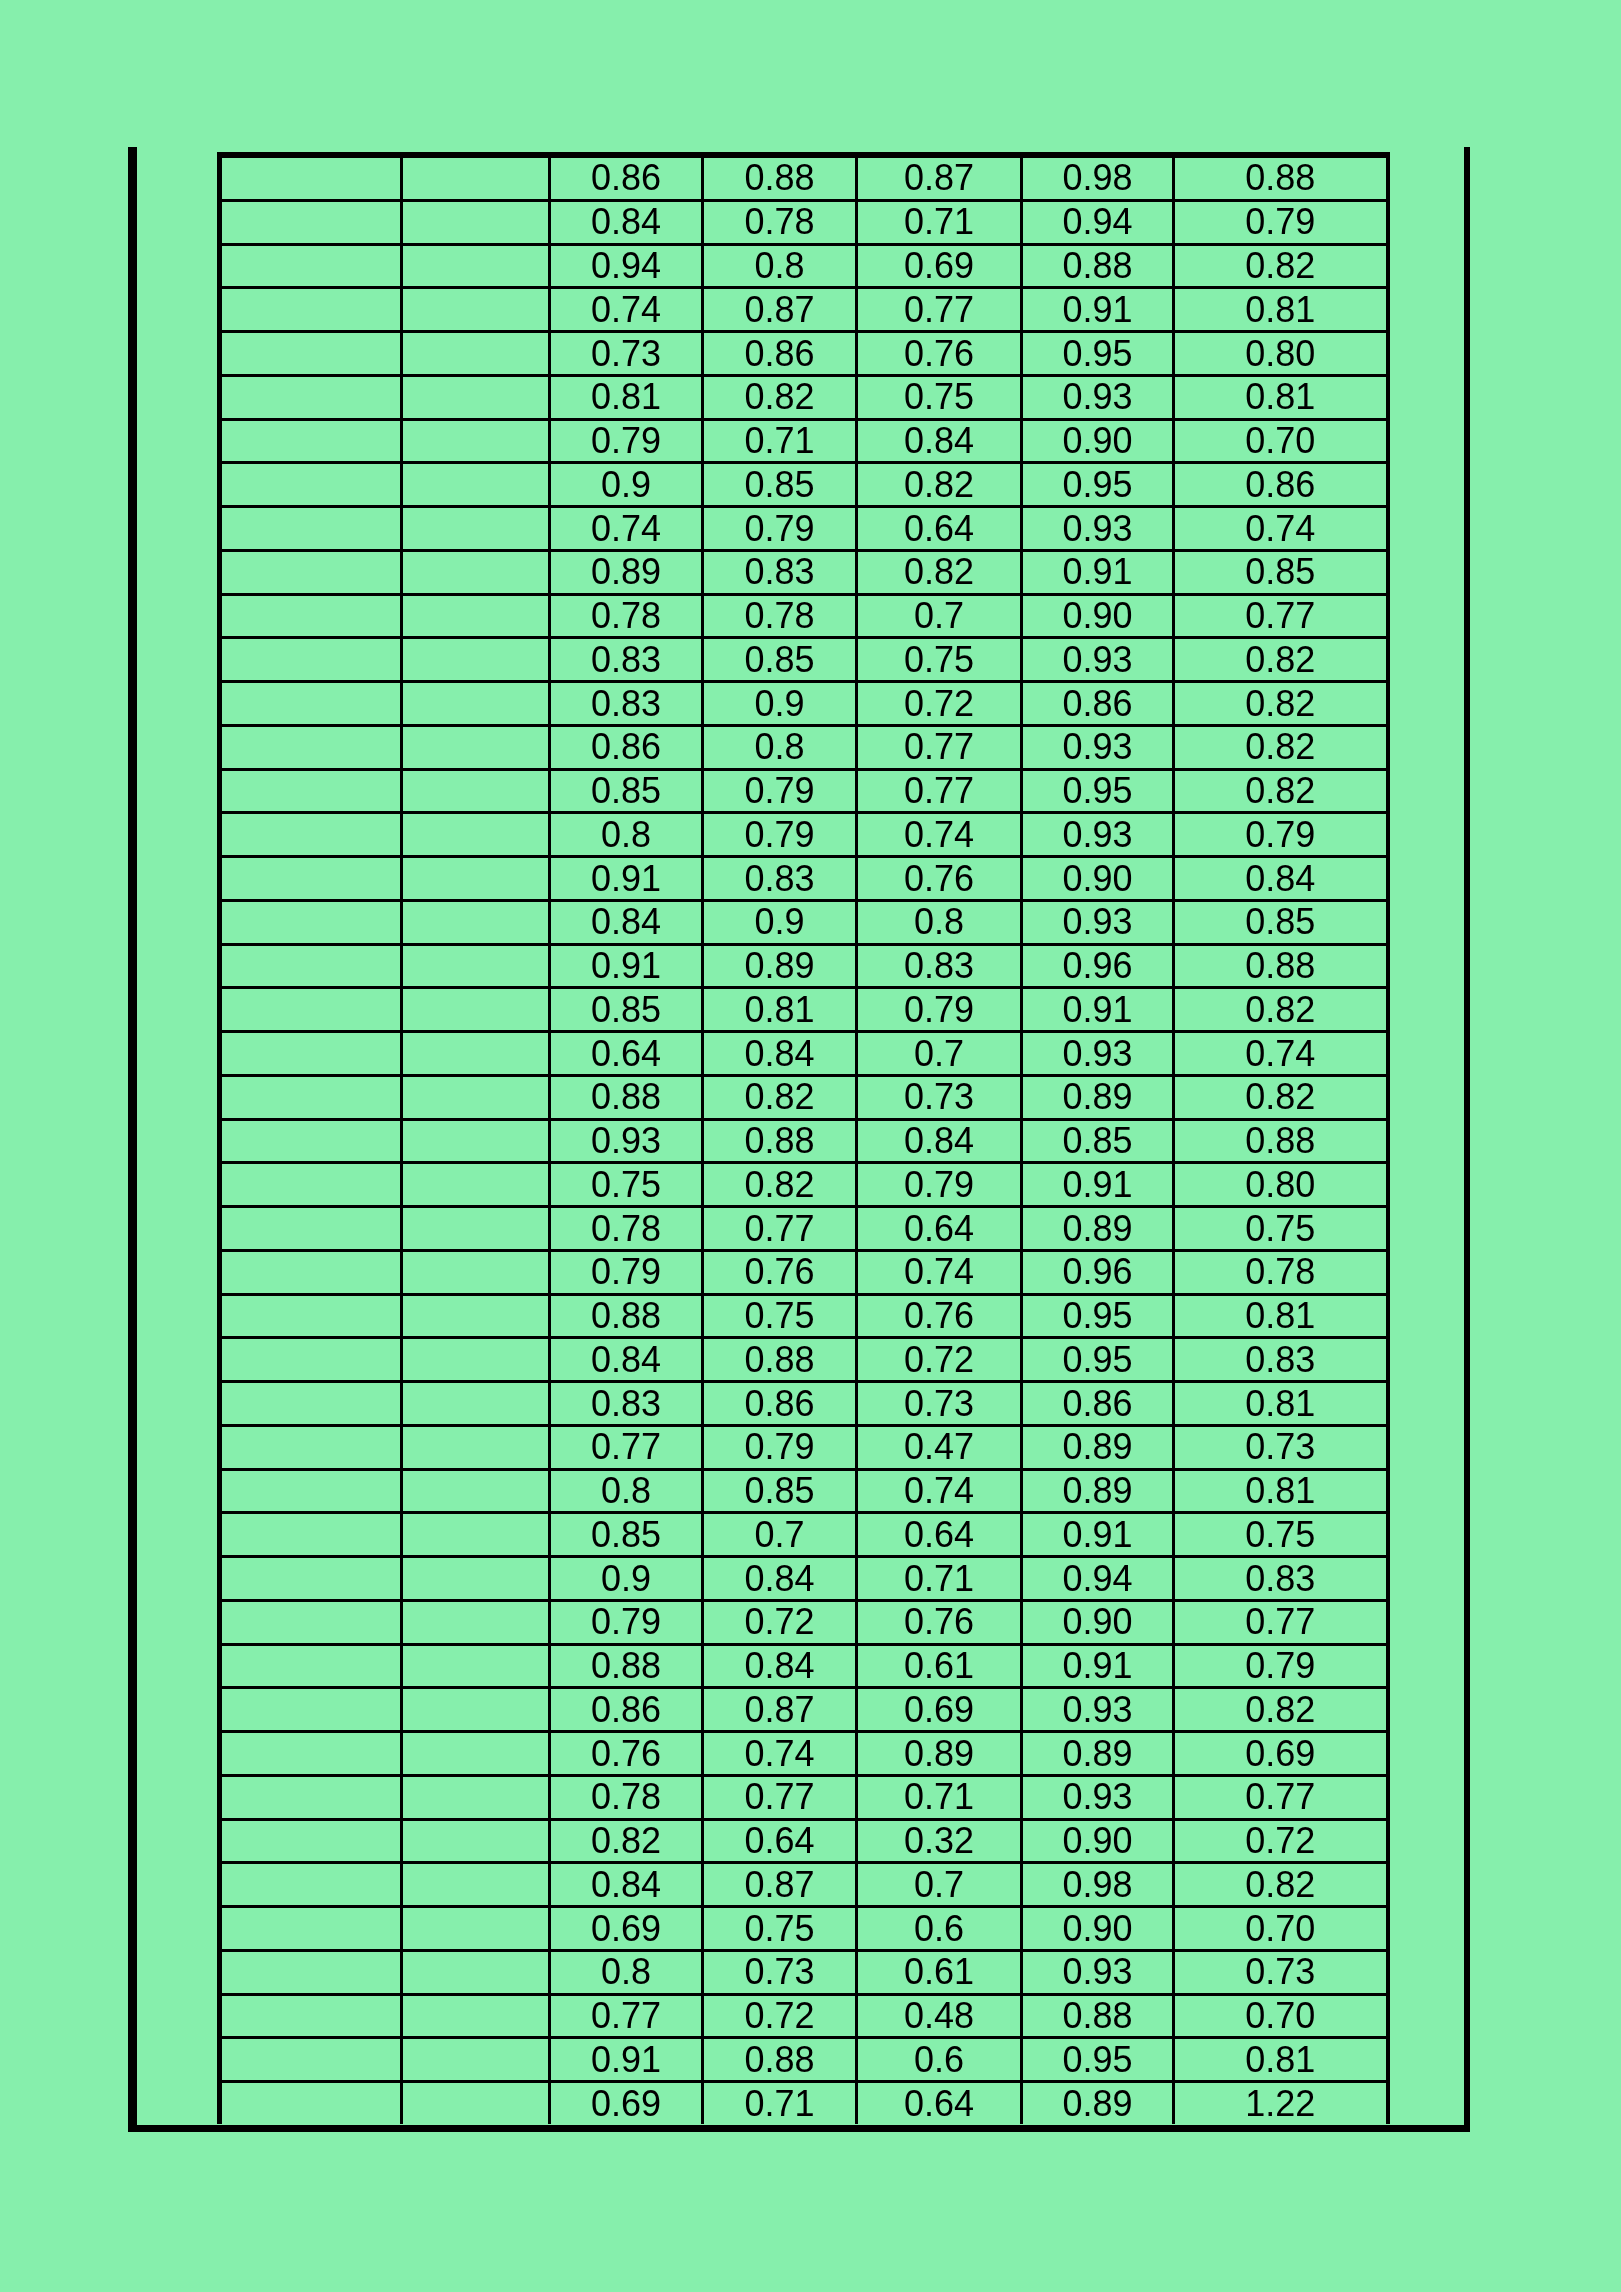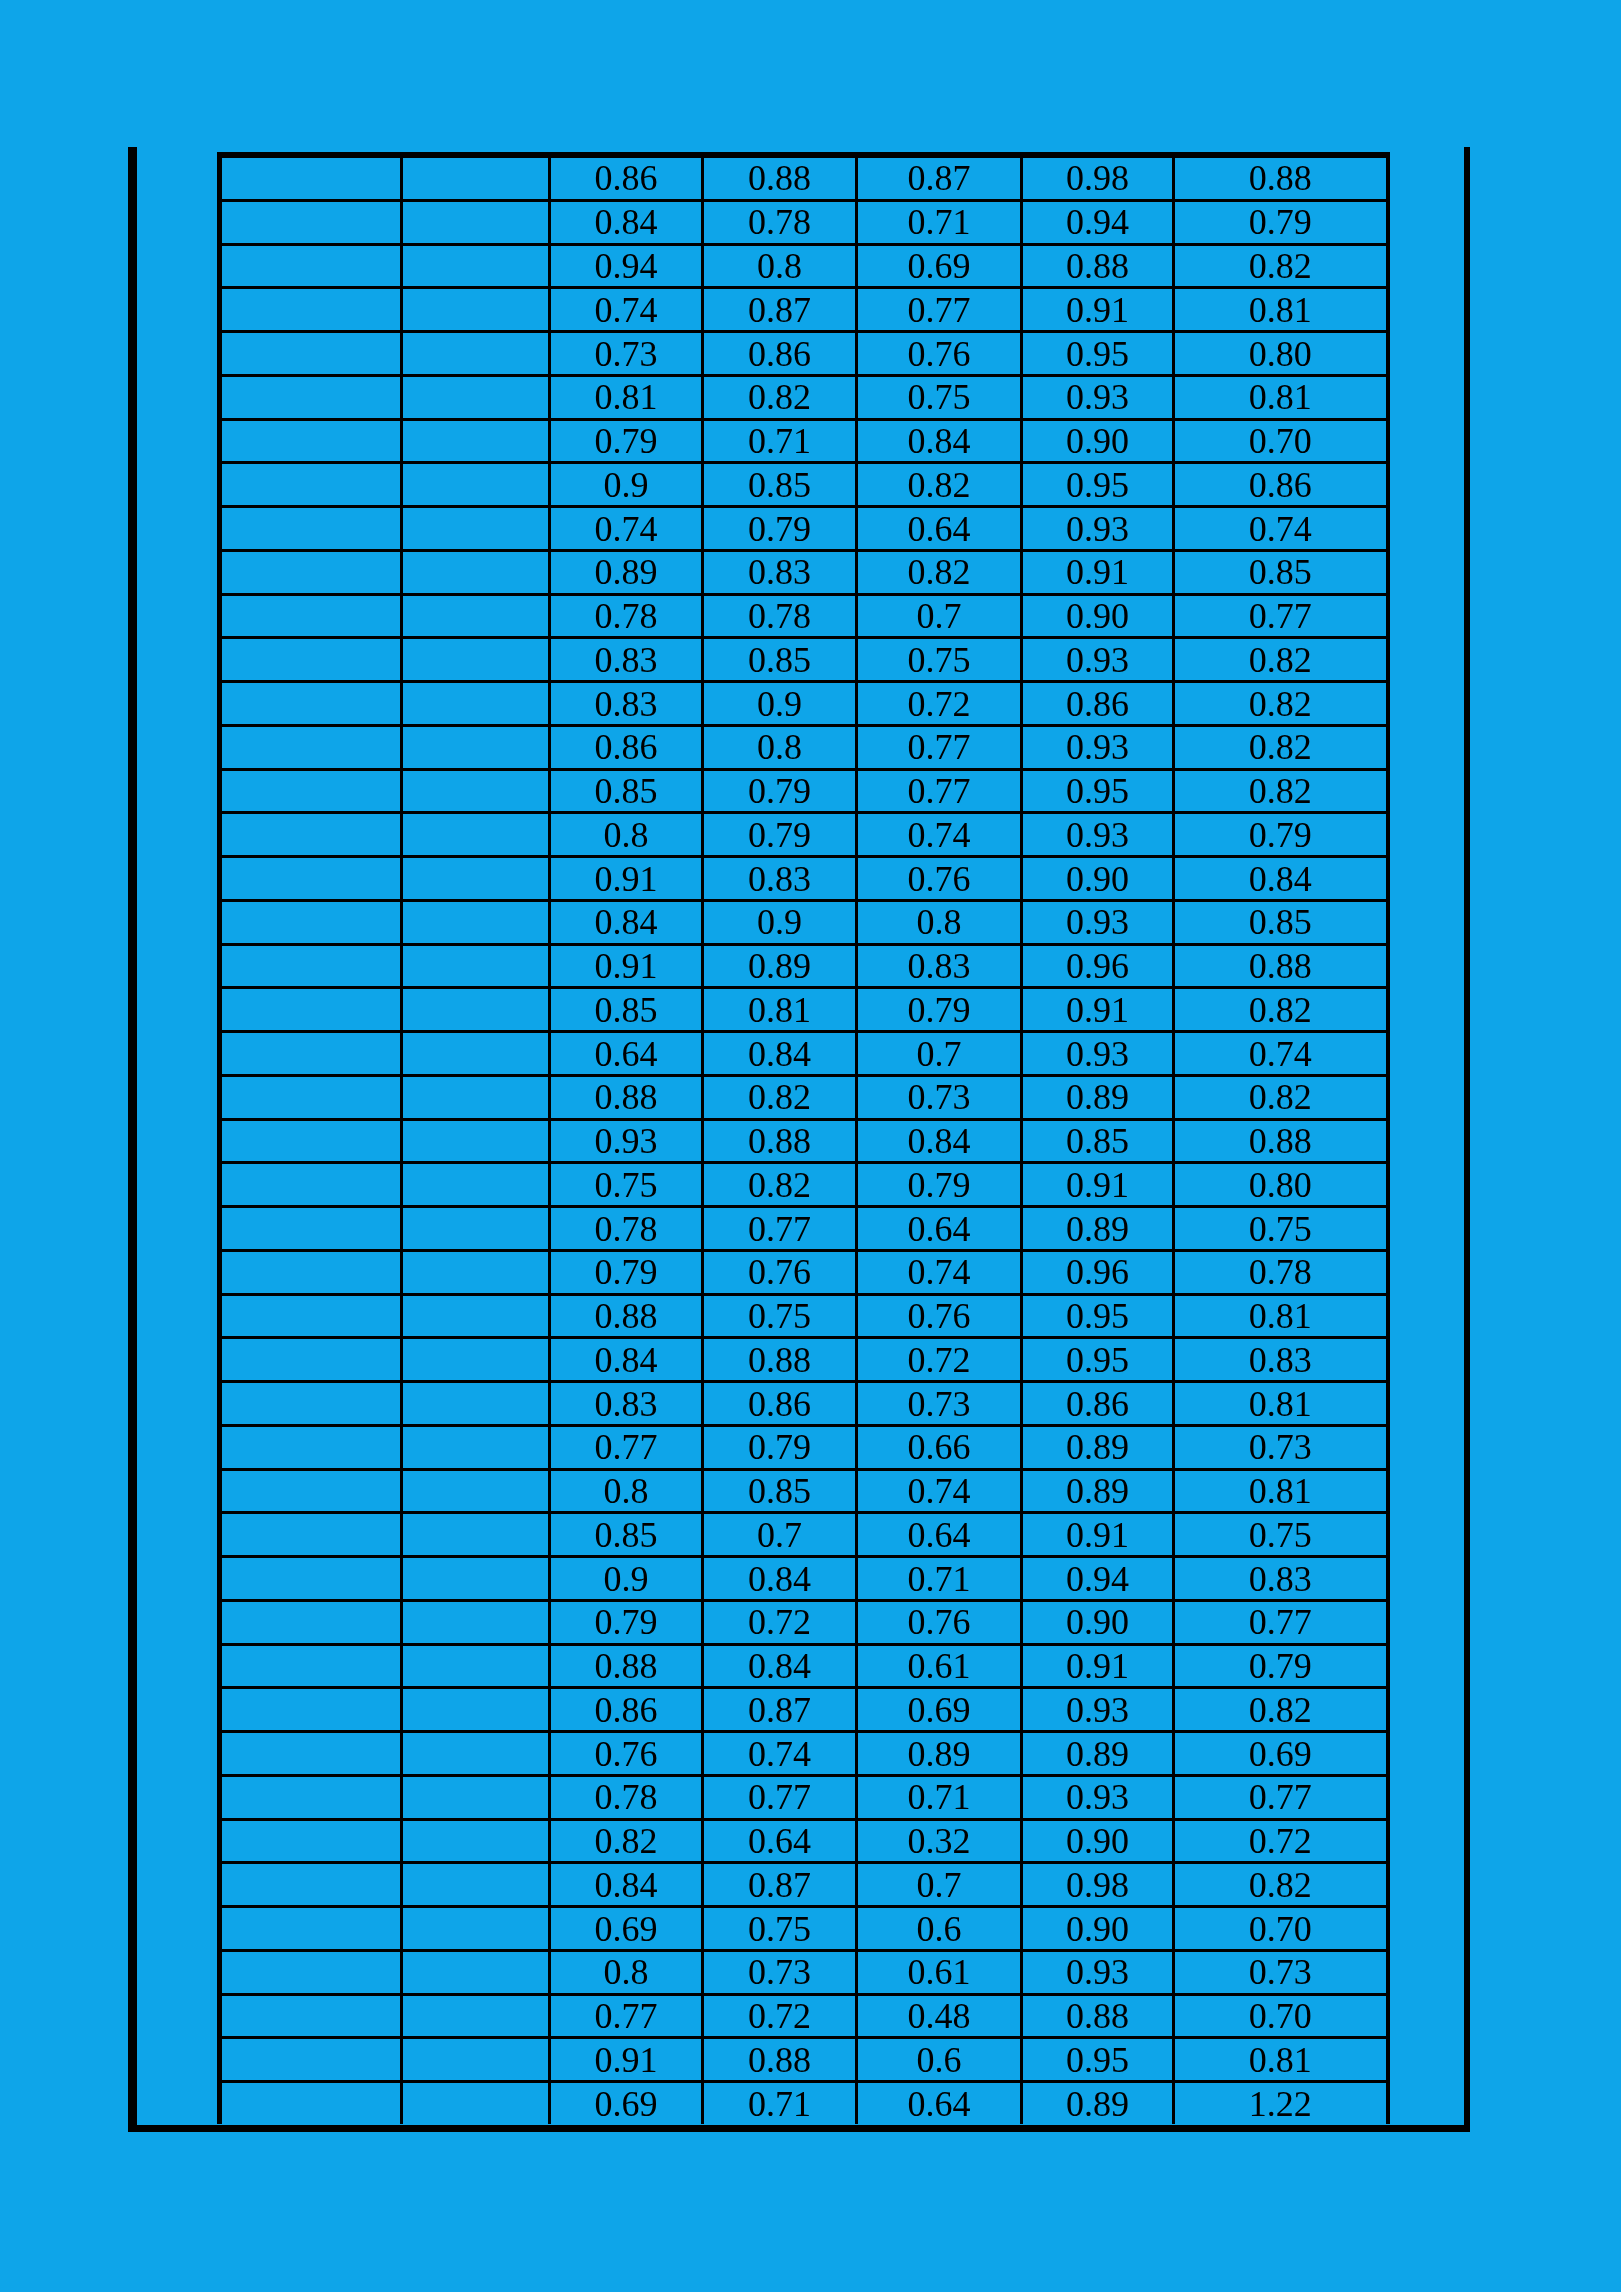--- a/index.html
+++ b/index.html
@@ -4,22 +4,22 @@
 <style>
   html, body {
     margin: 0;
     padding: 0;
     background: #ffffff;
   }
   .page {
     position: relative;
     width: 1621px;
     height: 2293px;
-    background: #0ea5e9;
-    font-family: Liberation Serif, serif;
+    background: #86efac;
+    font-family: Liberation Sans, sans-serif;
     color: #000000;
     overflow: hidden;
   }
   
   .page-frame {
     position: absolute;
     left: 128px;
     top: 147px;
     width: 1342px;
     height: 1985px;
@@ -341,21 +341,21 @@
           <td>0.86</td>
           <td>0.73</td>
           <td>0.86</td>
           <td>0.81</td>
         </tr>
         <tr>
           <td></td>
           <td></td>
           <td>0.77</td>
           <td>0.79</td>
-          <td>0.66</td>
+          <td>0.47</td>
           <td>0.89</td>
           <td>0.73</td>
         </tr>
         <tr>
           <td></td>
           <td></td>
           <td>0.8</td>
           <td>0.85</td>
           <td>0.74</td>
           <td>0.89</td>

